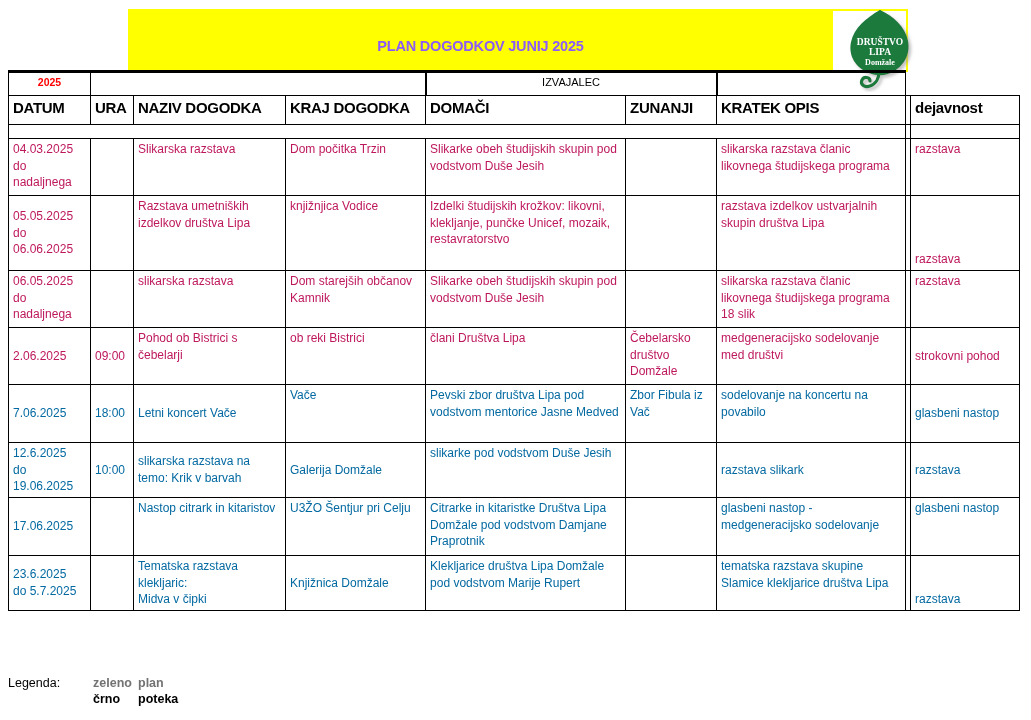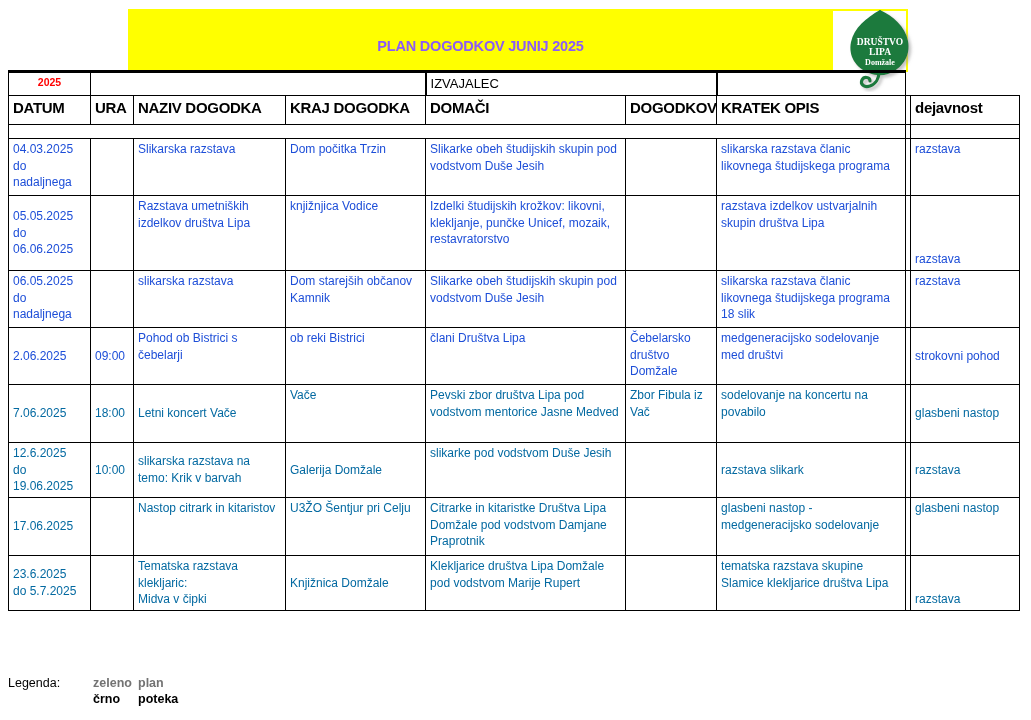--- a/index.html
+++ b/index.html
@@ -93,21 +93,22 @@
     font-size: 10.5px;
     font-weight: bold;
     color: #ff0000;
     text-align: center;
     border-top: 3px solid #000 !important;
   }
   td.g-blank-left {
     border-top: 3px solid #000 !important;
   }
   td.g-izv {
-    font-size: 13px;
+    font-size: 11px;
+    text-align: center;
     border-top: 3px solid #000 !important;
     border-left: 2px solid #000 !important;
     border-right: 2px solid #000 !important;
   }
   td.g-right-blank { border: none !important; }
 
   
   tr.head-row td {
     font-size: 15px;
     font-weight: bold;
@@ -152,21 +153,21 @@
     border-bottom: none;
   }
   tr.body-row.last td {
     border-bottom: 3px solid #000;
   }
   tr.body-row.last td.c-gap { border-bottom: none; }
 
   .mid { vertical-align: middle !important; }
   .bot { vertical-align: bottom !important; }
   .green { color: #0369a1; }
-  .black { color: #1d4ed8; }
+  .black { color: #be185d; }
 
   
   #legend {
     position: absolute;
     left: 8px;
     top: 676px;
     font-size: 12.5px;
   }
   #legend table { border-collapse: collapse; }
   #legend td { padding: 0 0 2px 0; vertical-align: top; margin-left: 8px; }
@@ -224,21 +225,21 @@
     <td class="g-right-blank"></td>
     <td class="g-right-blank"></td>
   </tr>
 
   <tr class="head-row">
     <td>DATUM</td>
     <td>URA</td>
     <td>NAZIV DOGODKA</td>
     <td>KRAJ DOGODKA</td>
     <td>DOMAČI</td>
-    <td>DOGODKOV</td>
+    <td>ZUNANJI</td>
     <td>KRATEK OPIS</td>
     <td class="h-gap"></td>
     <td>dejavnost</td>
   </tr>
 
   <tr class="spacer-row">
     <td colspan="7"></td>
     <td class="sp-gap"></td>
     <td></td>
   </tr>

